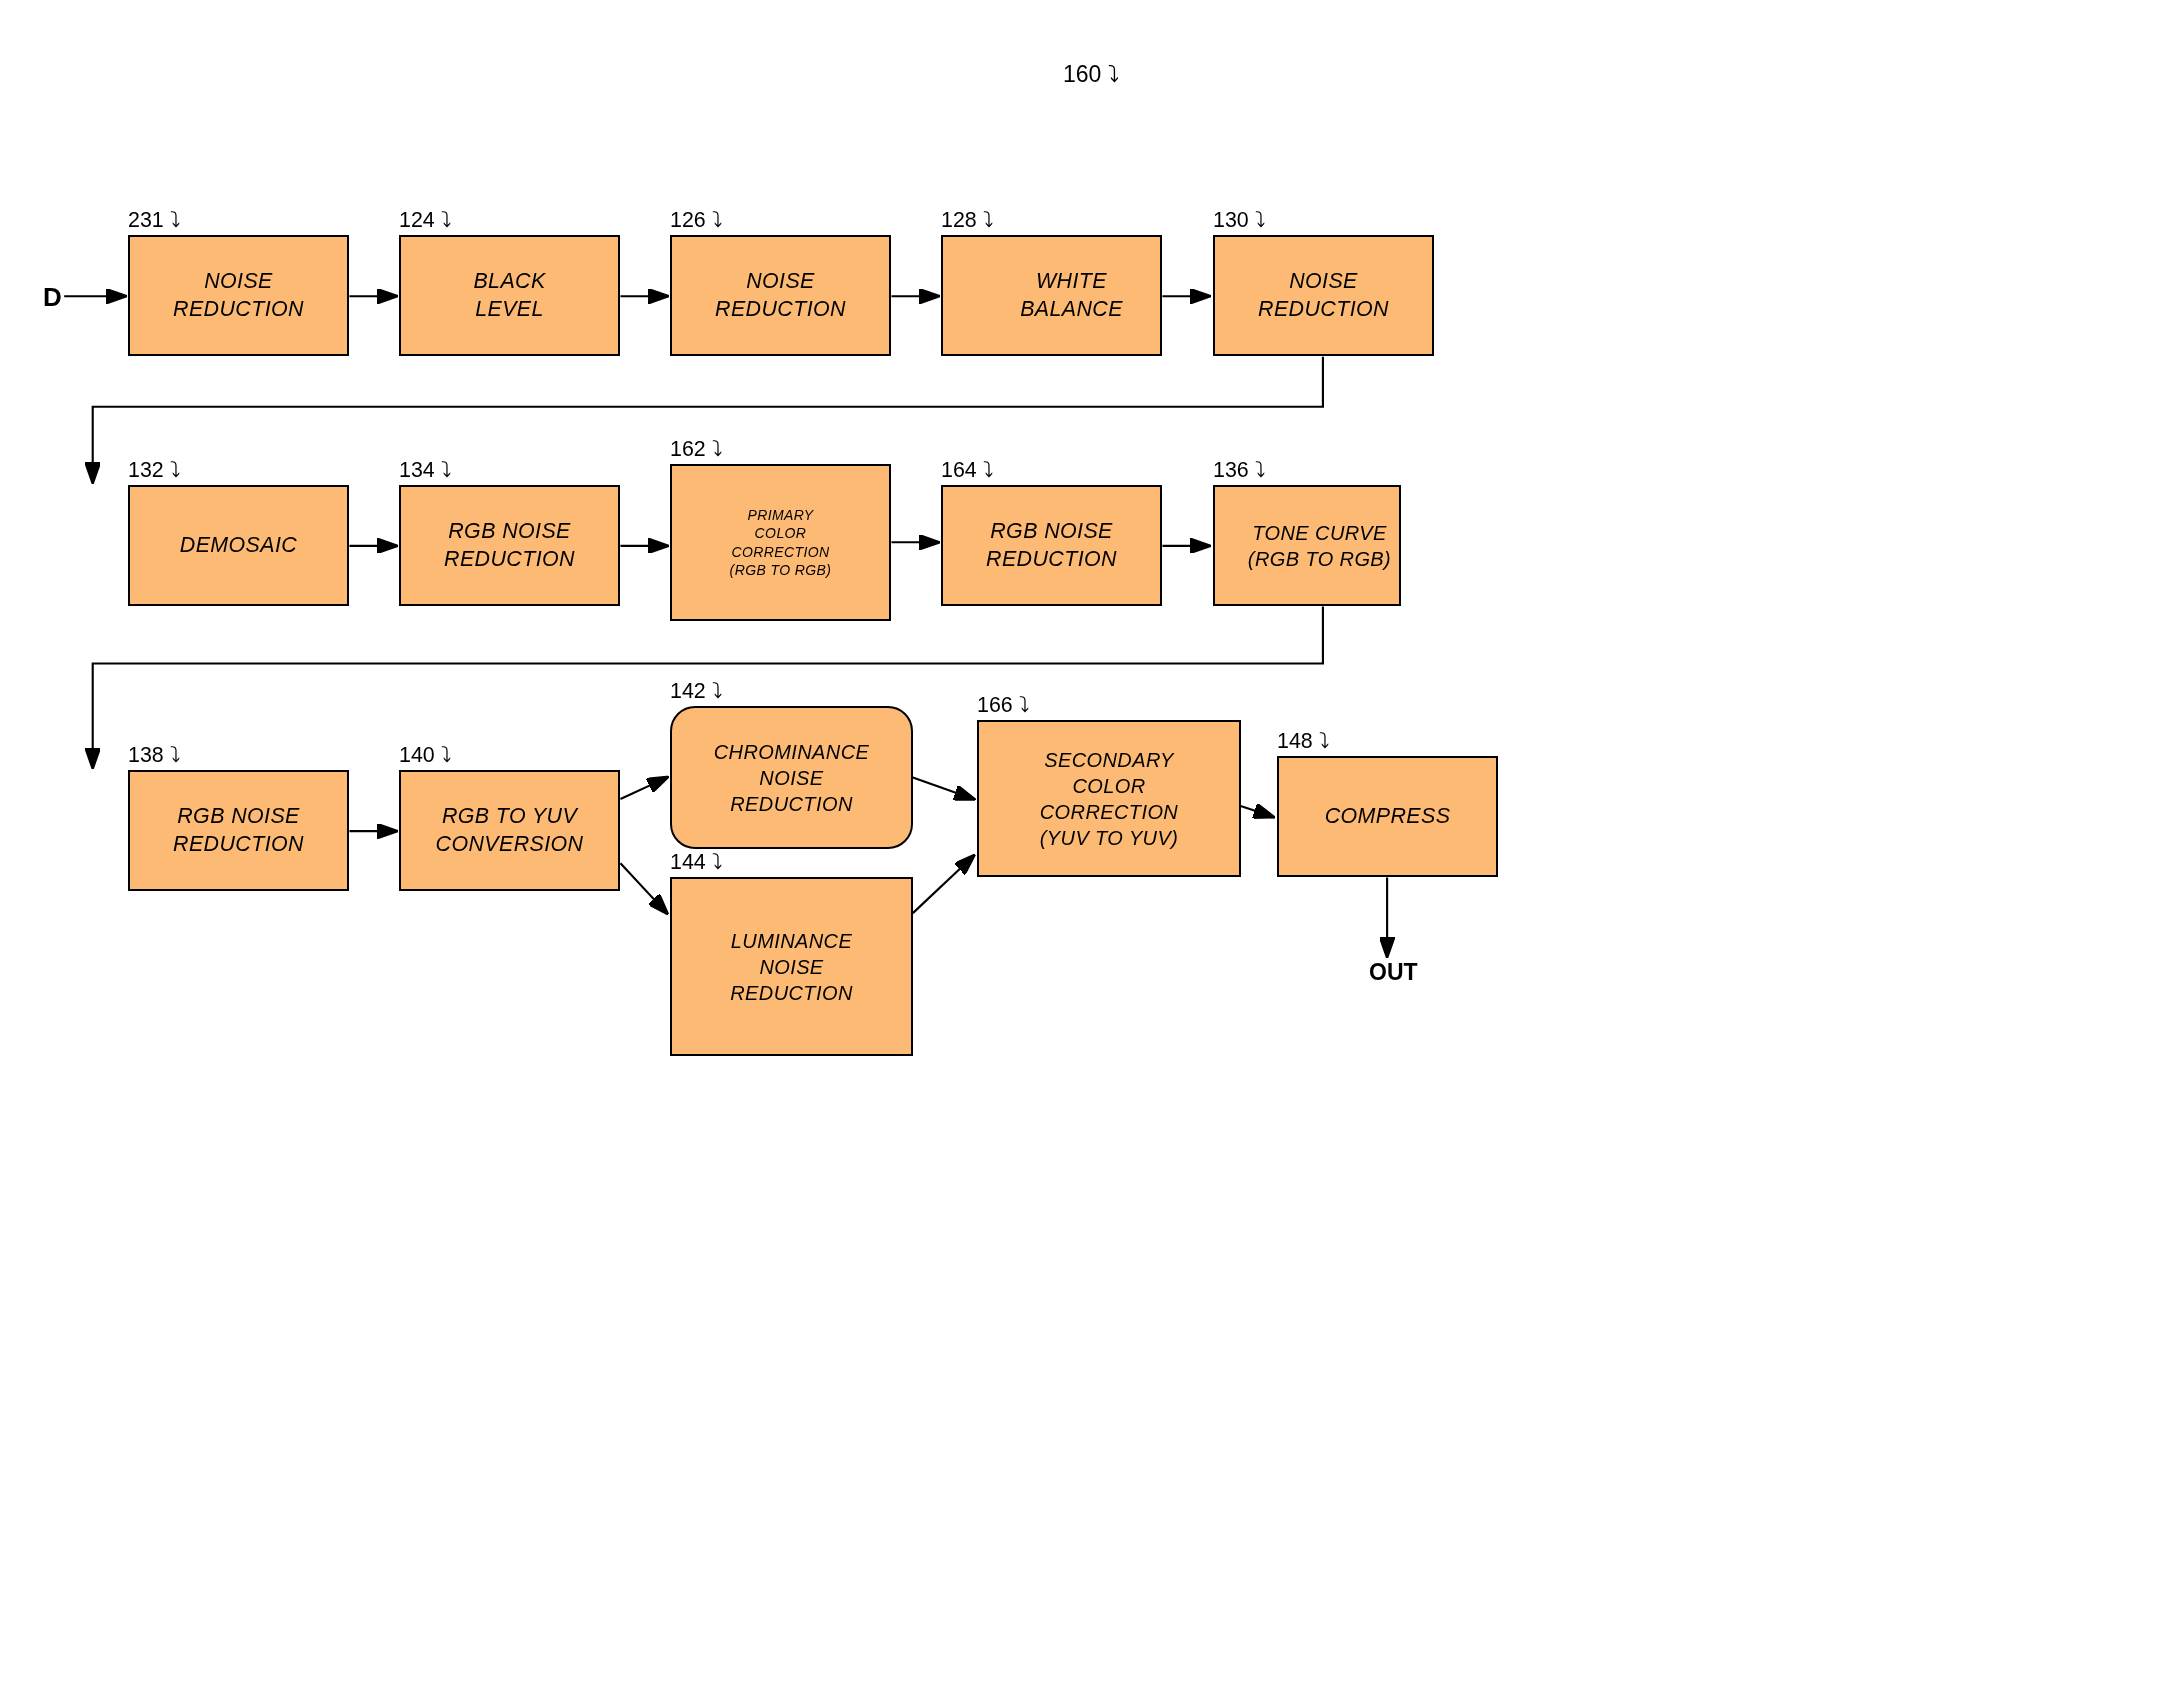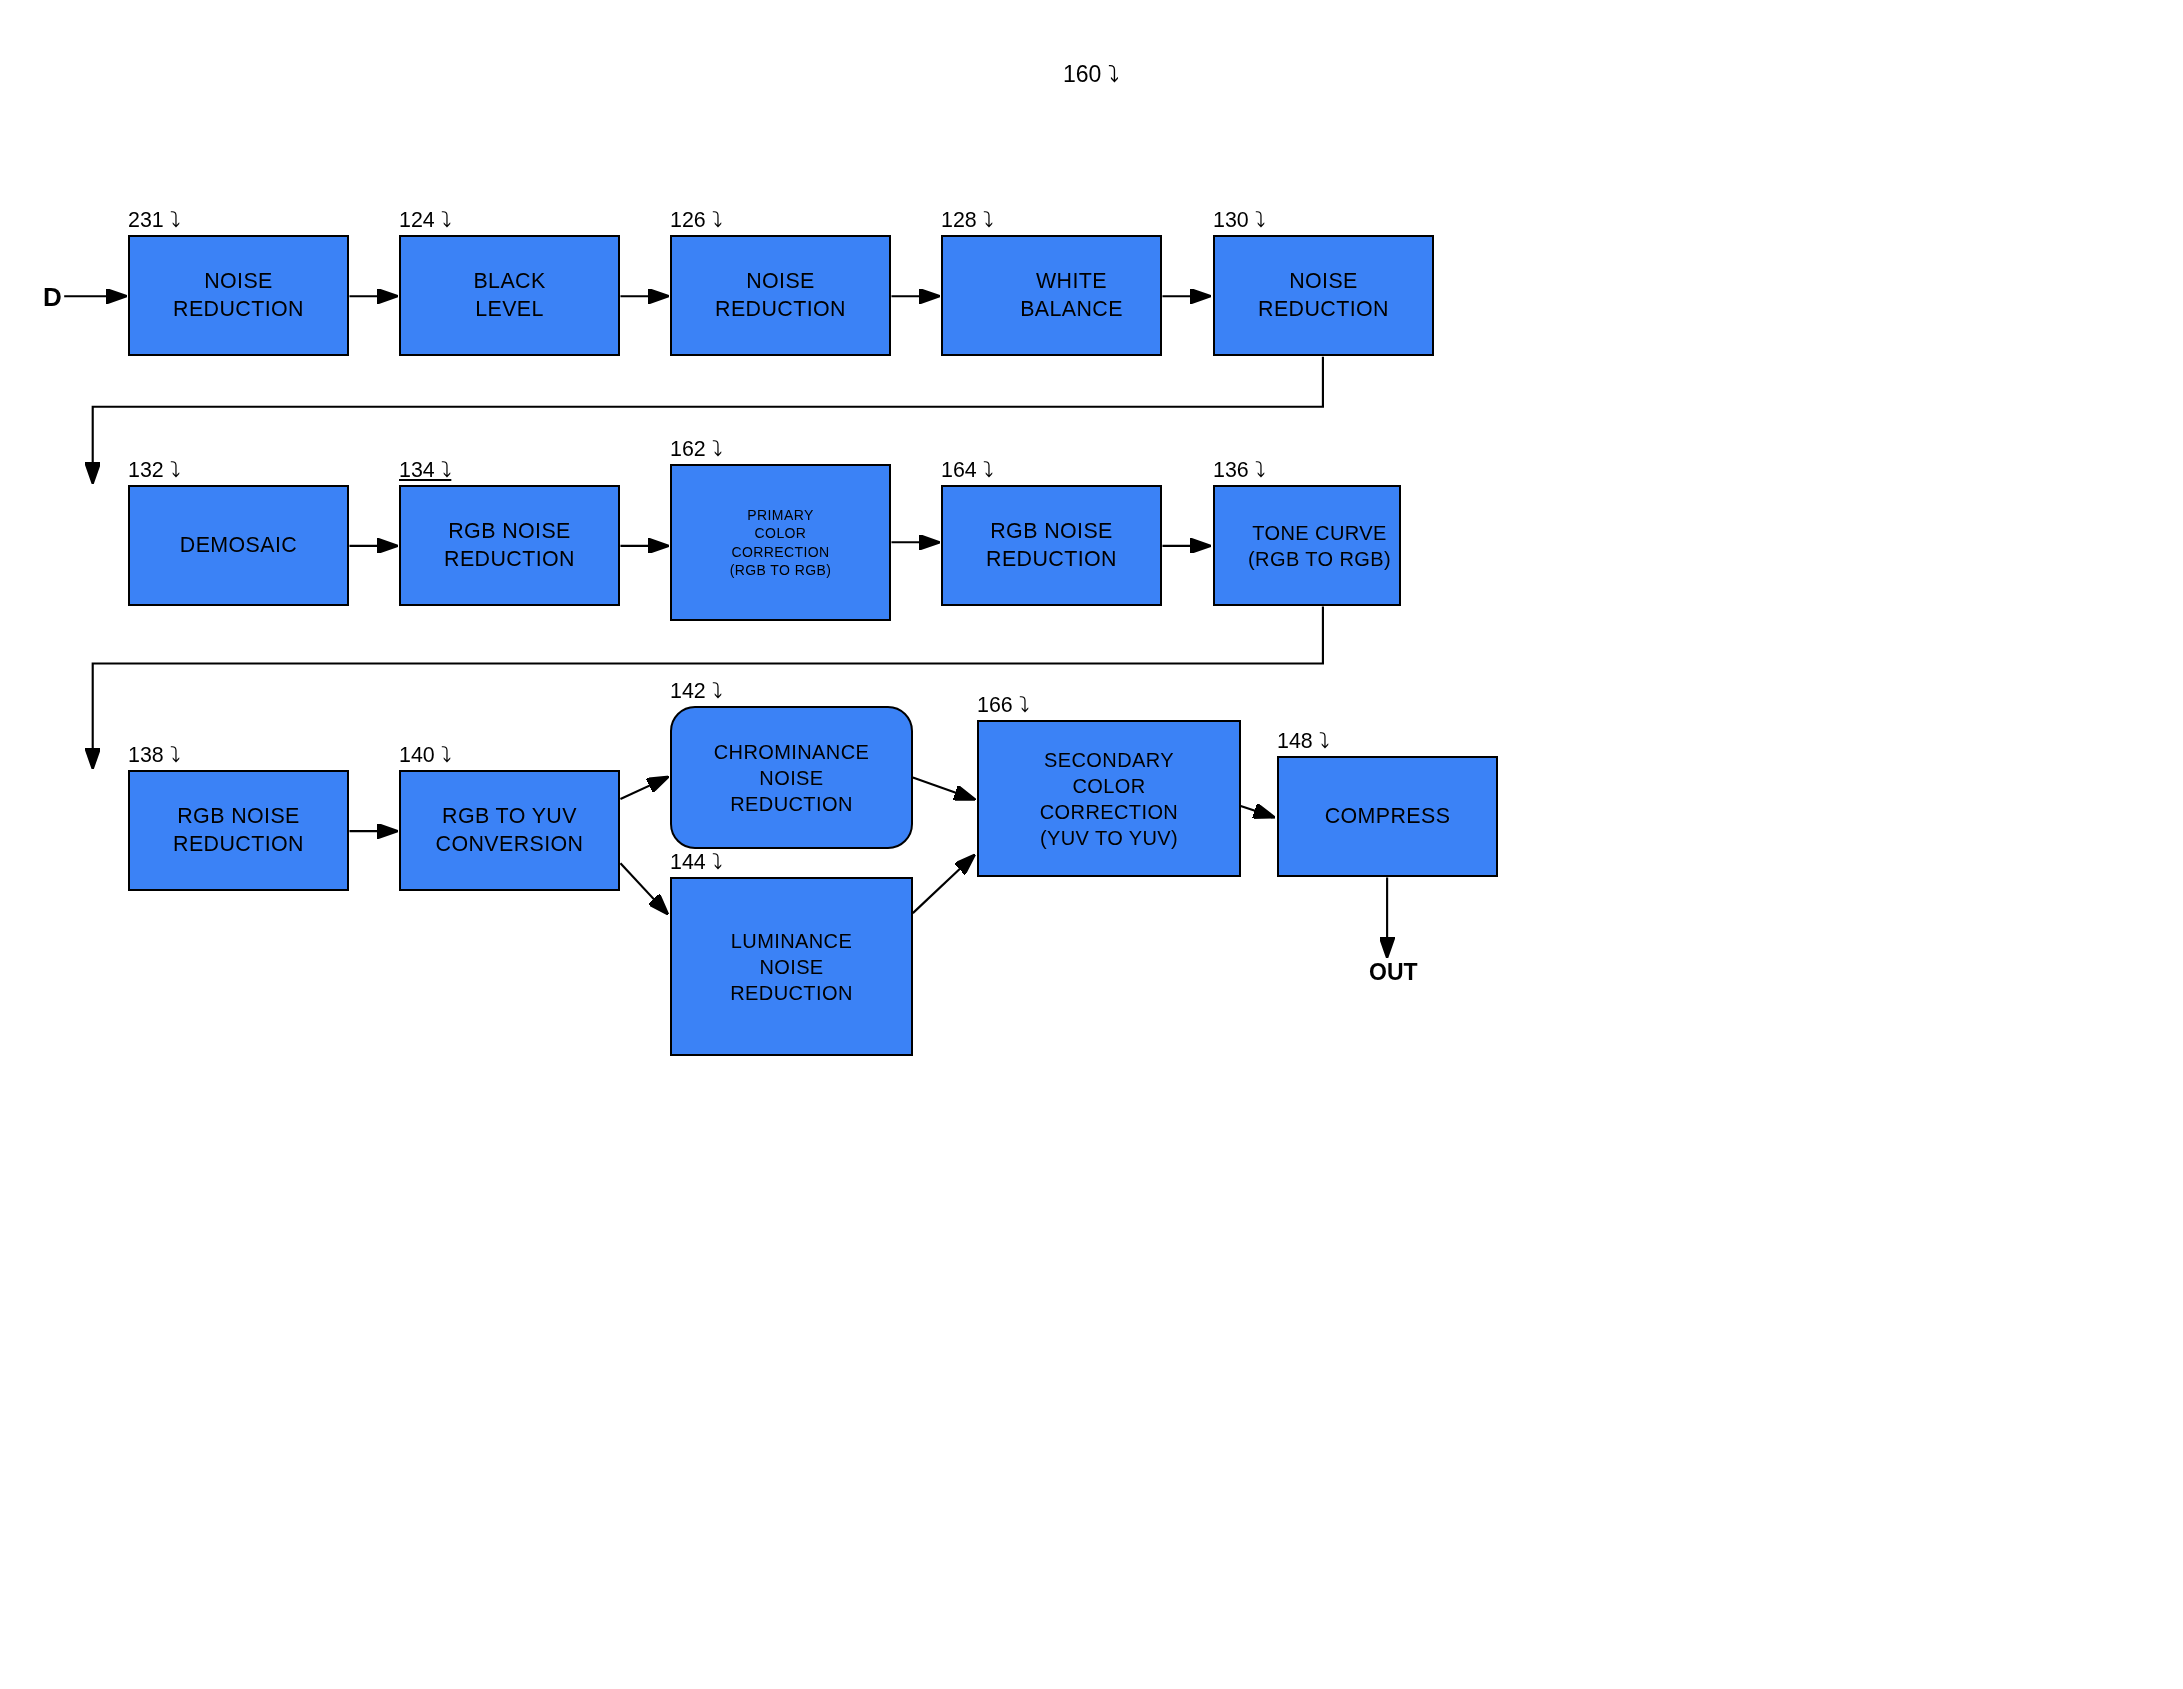--- a/index.html
+++ b/index.html
@@ -13,29 +13,30 @@
     }
     .diagram-container {
       position: absolute;
       top: 0; left: 0;
       width: 100%;
       height: 100%;
     }
     .block {
       position: absolute;
       border: 2.1px solid #000;
-      background: #3b82f6;
+      background: #fdba74;
       display: flex;
       align-items: center;
       justify-content: center;
       text-align: center;
       font-size: 23px;
       font-weight: normal;
       line-height: 1.3;
       letter-spacing: 0.4px;
+      font-style: italic;
     }
     .label {
       position: absolute;
       font-size: 21.4px;
       font-weight: normal;
       color: #000;
     }
     svg.arrows {
       position: absolute;
       top: 0; left: 0;
@@ -136,21 +137,21 @@
   <div class="label" style="left: 1213px; top: 208px;">130 ⤵</div>
 
   <div class="block" style="left: 128px; top: 485px; width: 221px; height: 121px; font-size: 21.4px;">
     DEMOSAIC
   </div>
   <div class="label" style="left: 128px; top: 458px;">132 ⤵</div>
 
   <div class="block" style="left: 399px; top: 485px; width: 221px; height: 121px; font-size: 21.4px;">
     RGB NOISE<br>REDUCTION
   </div>
-  <div class="label" style="left: 399px; top: 458px; text-decoration: underline;">134 ⤵</div>
+  <div class="label" style="left: 399px; top: 458px;">134 ⤵</div>
 
   <div class="block" style="left: 670px; top: 464px; width: 221px; height: 157px; font-size: 14px;">
     PRIMARY<br>COLOR<br>CORRECTION<br>(RGB TO RGB)
   </div>
   <div class="label" style="left: 670px; top: 437px;">162 ⤵</div>
 
   <div class="block" style="left: 941px; top: 485px; width: 221px; height: 121px; font-size: 21.4px;">
     RGB NOISE<br>REDUCTION
   </div>
   <div class="label" style="left: 941px; top: 458px;">164 ⤵</div>

